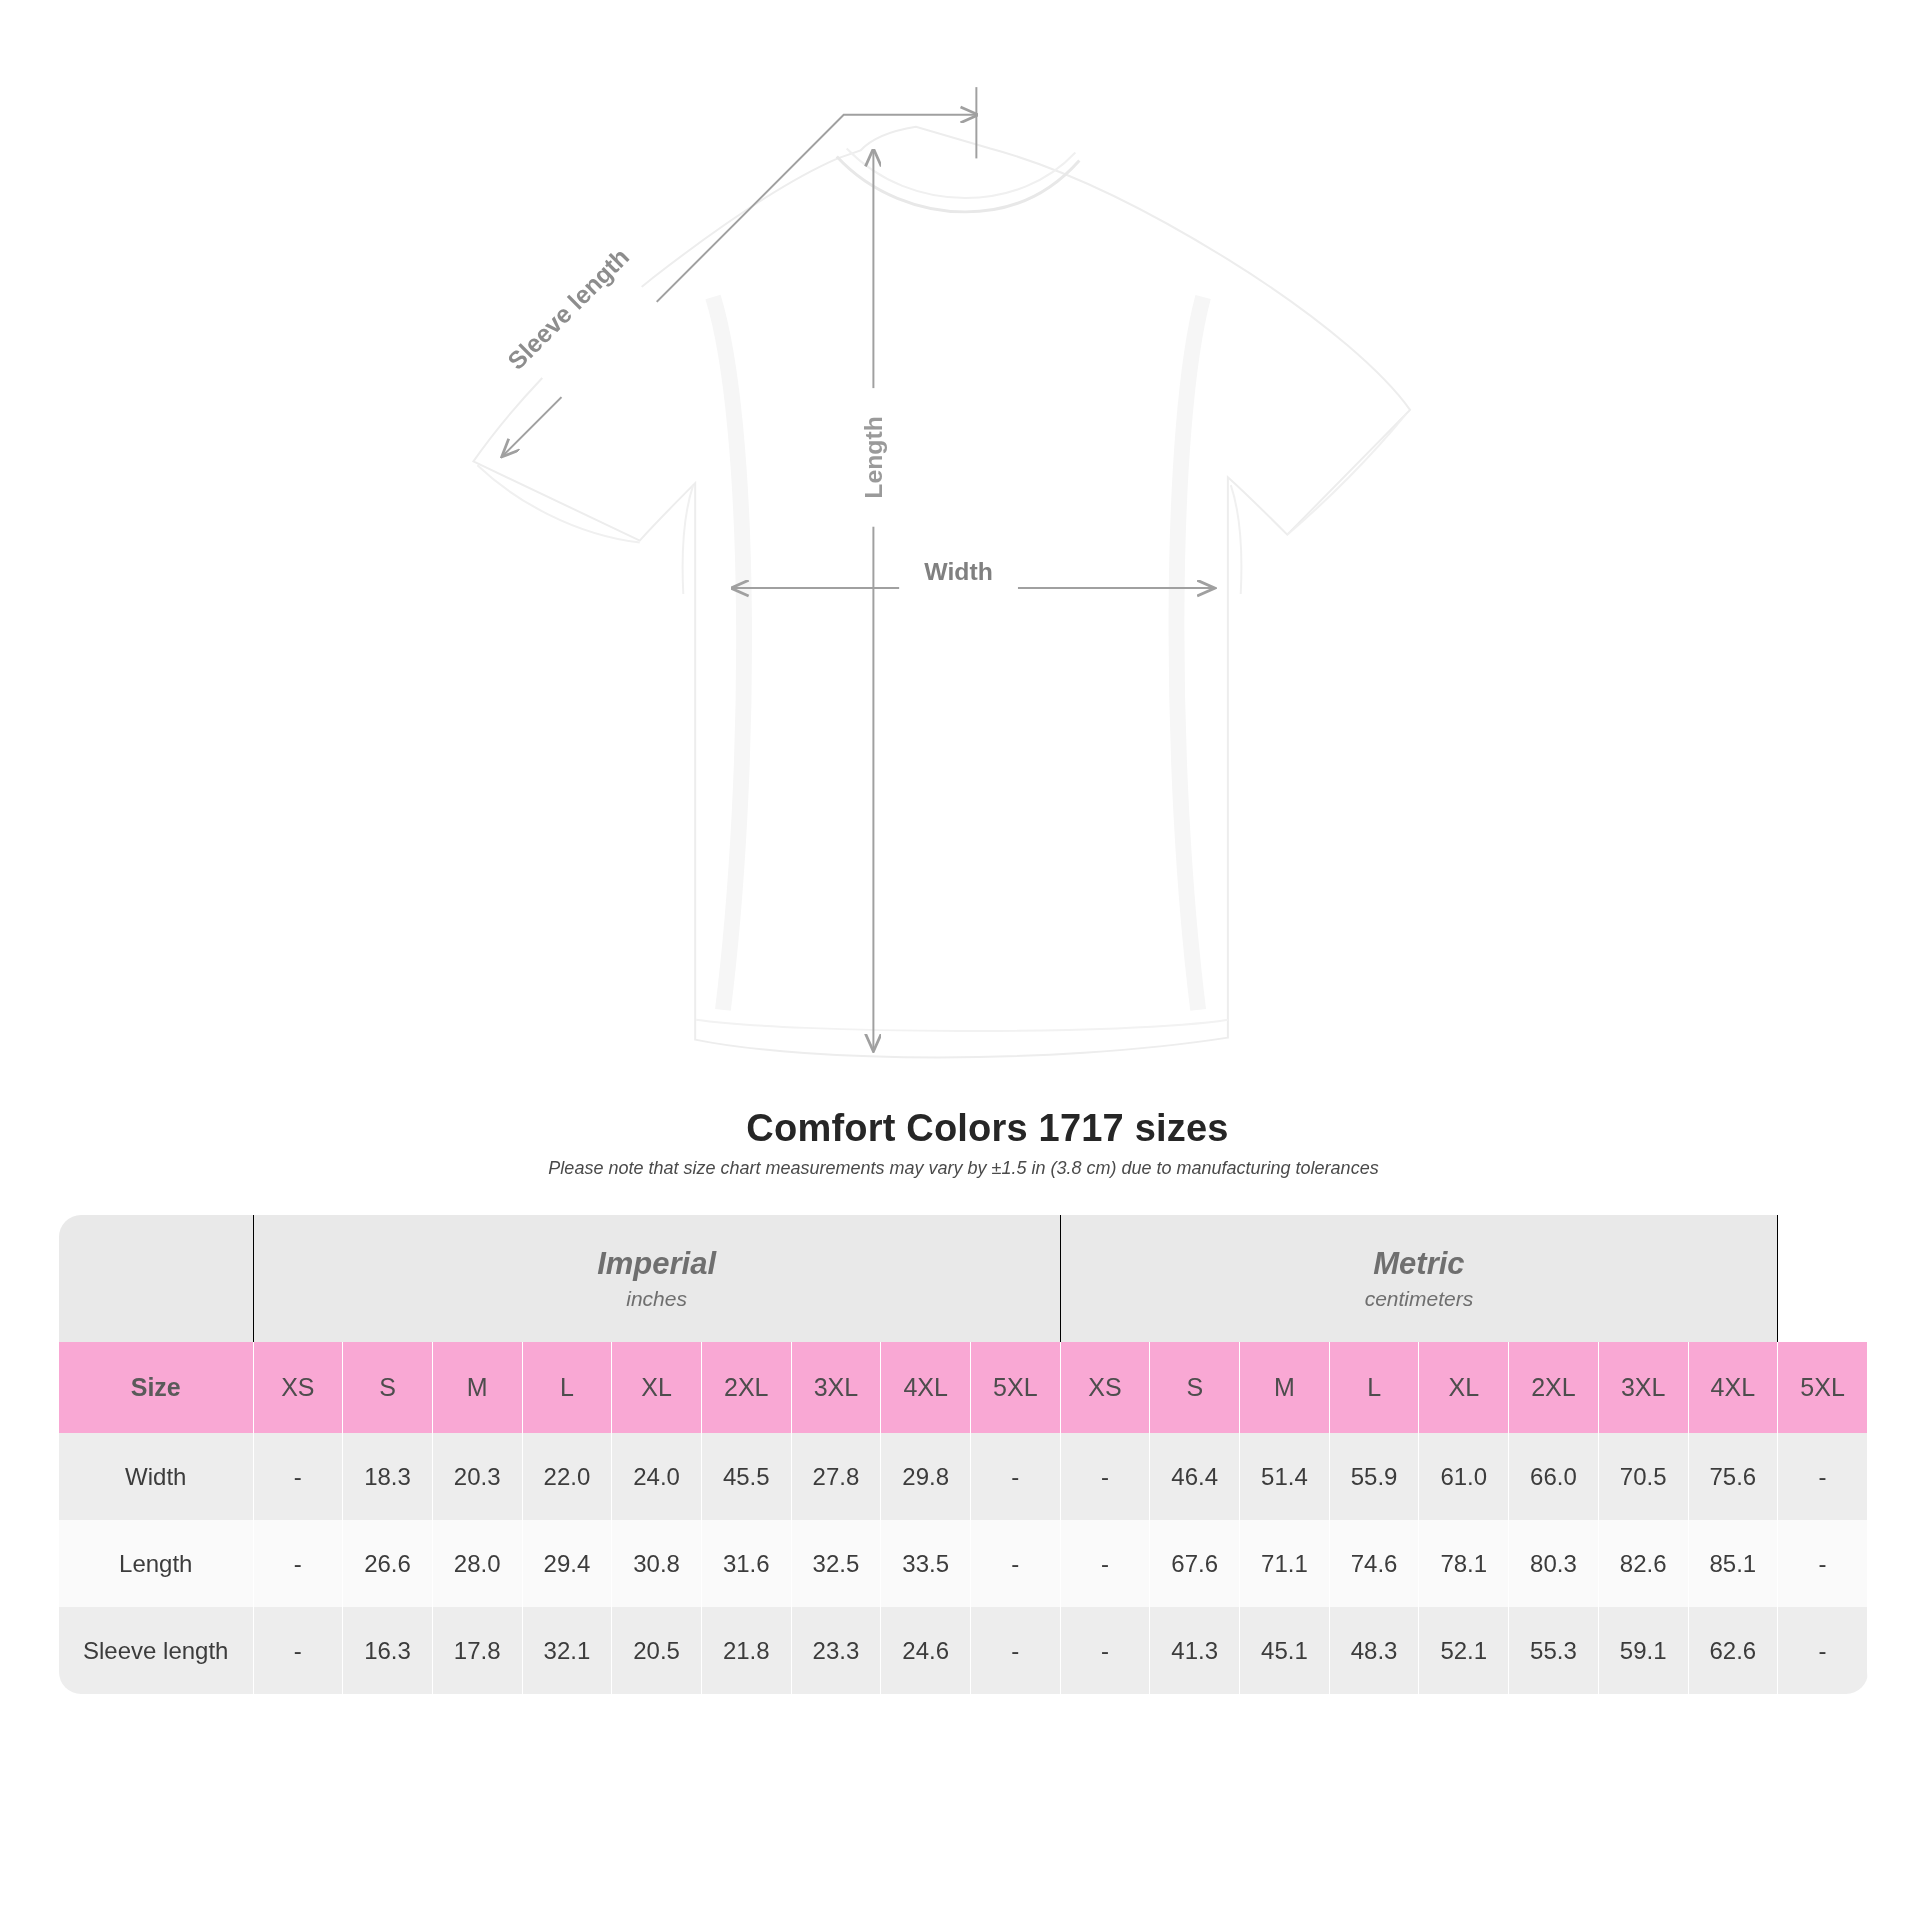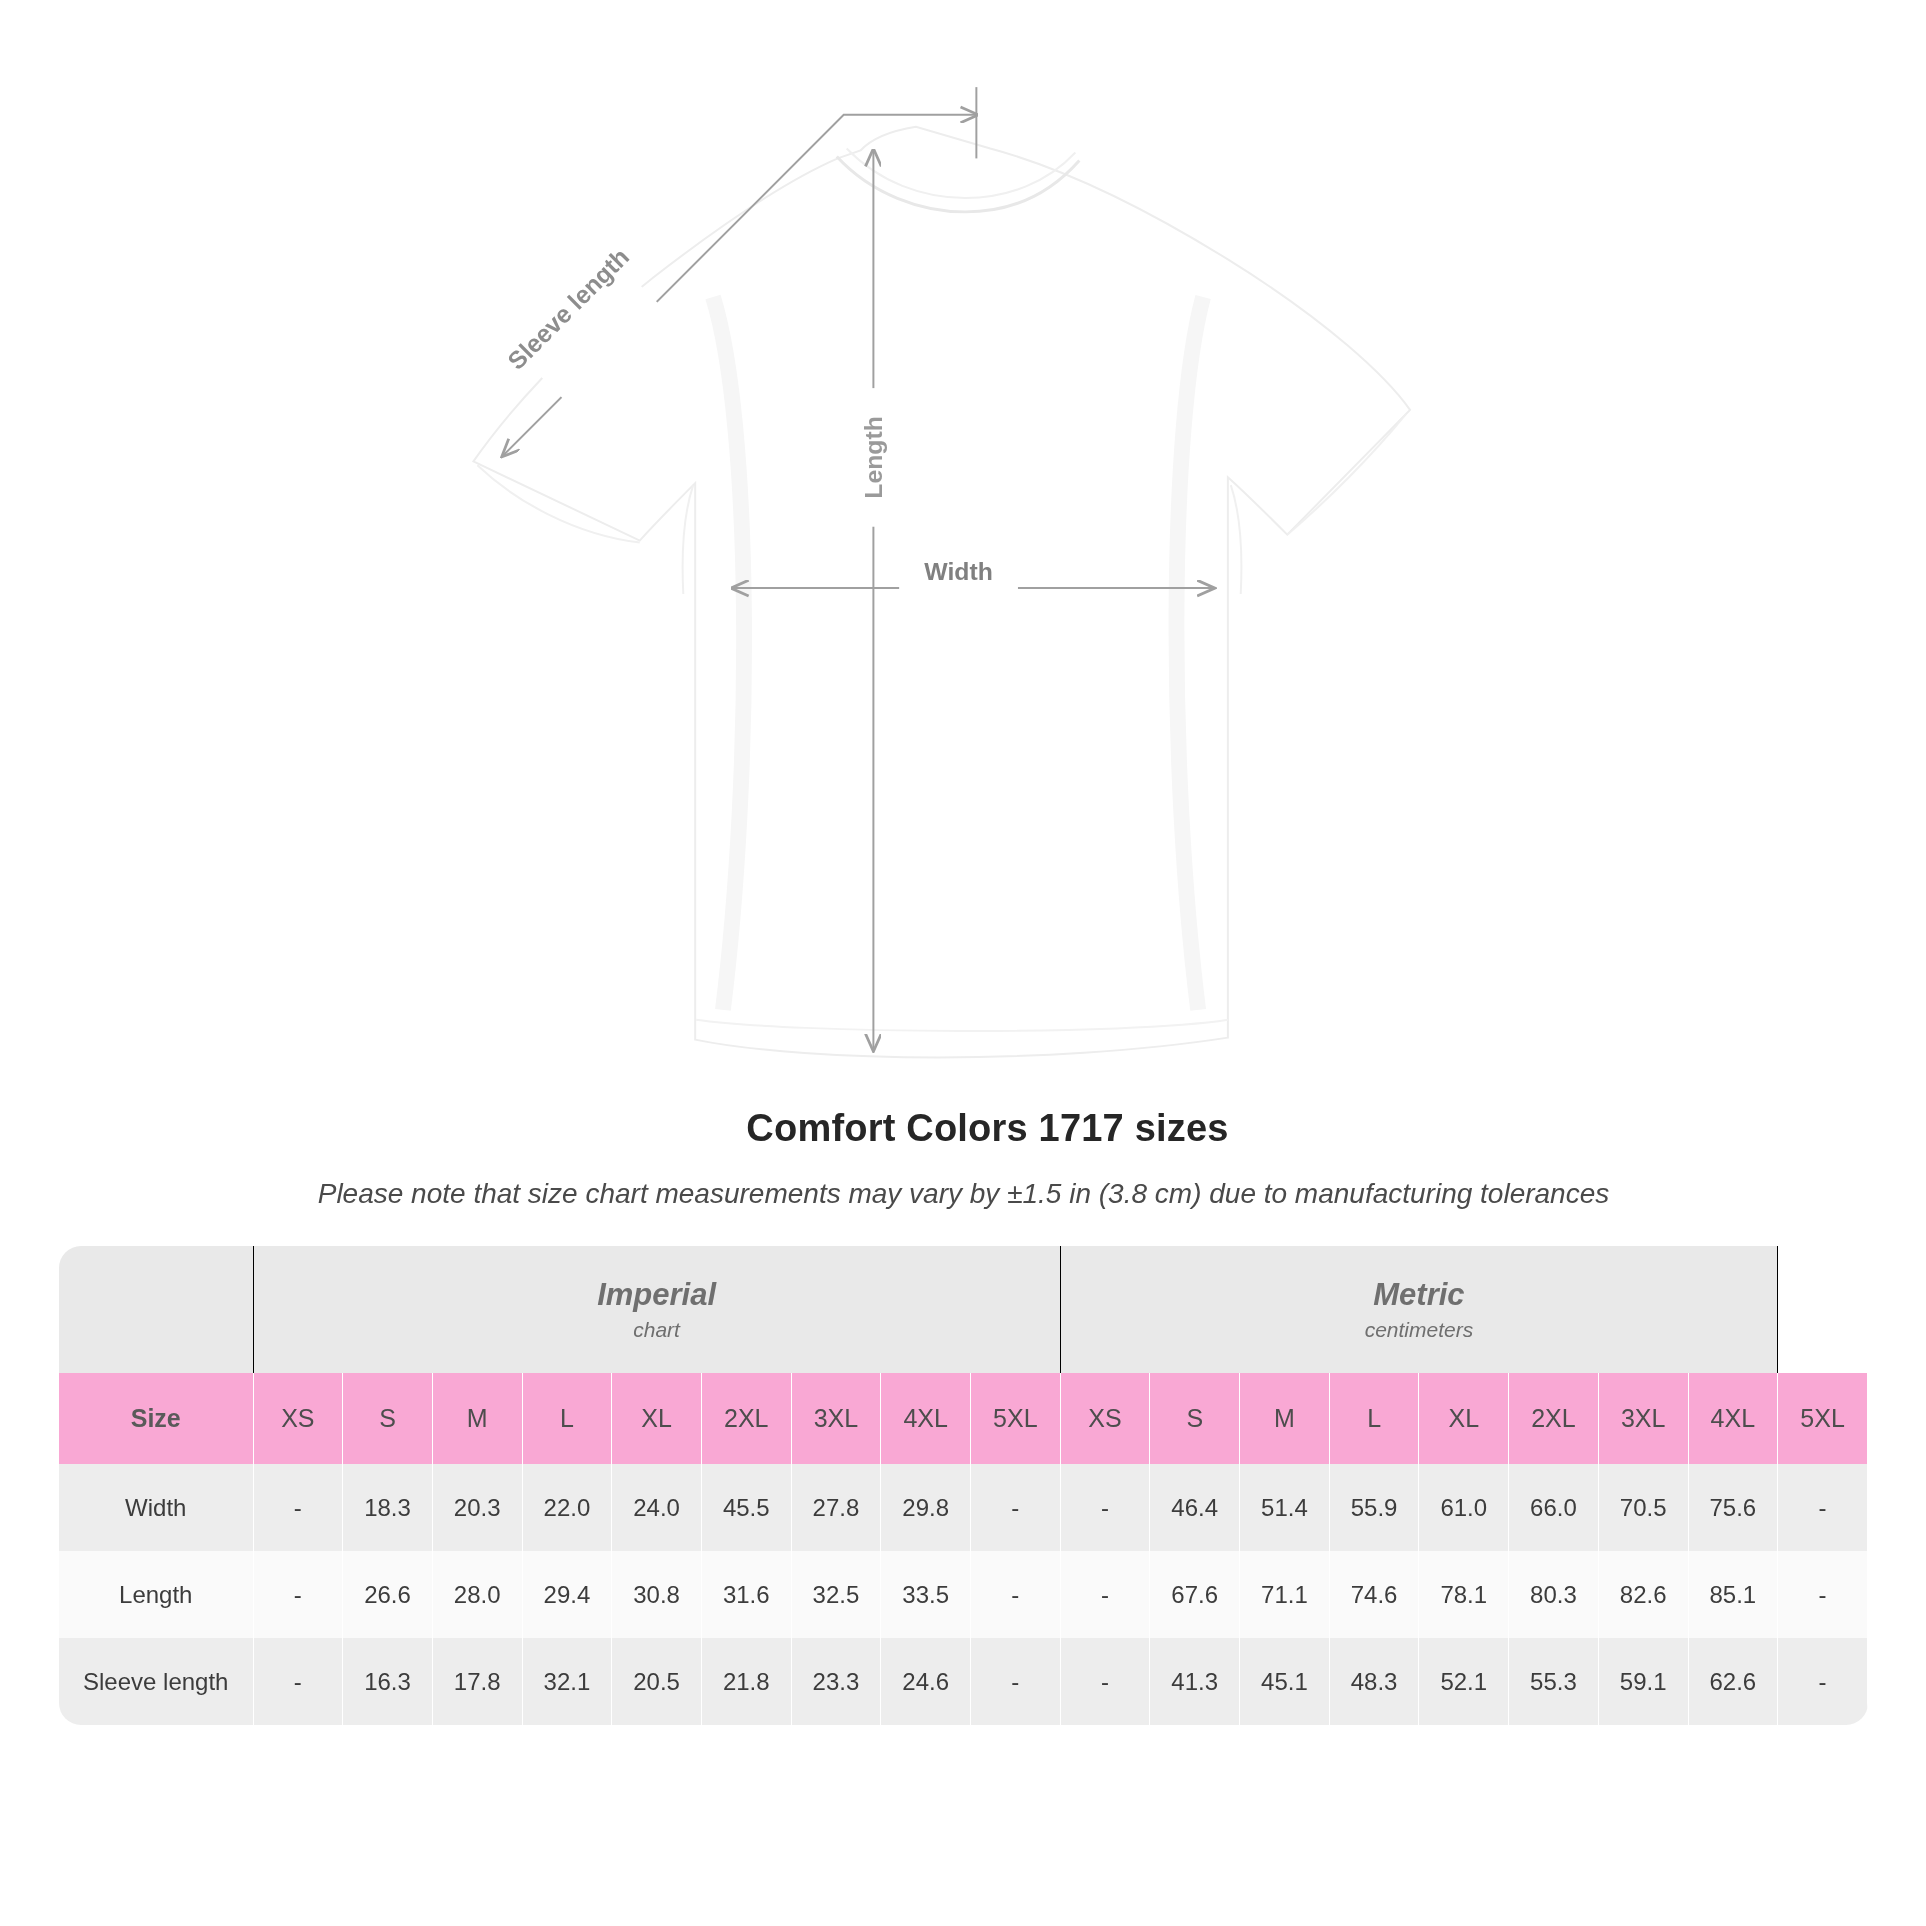--- a/index.html
+++ b/index.html
@@ -40,24 +40,24 @@
     margin-top: 8px;
   }
   .chart-title {
     font-size: 38px;
     font-weight: bold;
     color: #262626;
     letter-spacing: 0.2px;
     padding-left: 48px;
   }
   .chart-note {
-    font-size: 28px;
+    font-size: 18px;
     font-style: italic;
     color: #4a4a4a;
-    margin-top: 28px;
+    margin-top: 8px;
   }
 
   
   .table-wrap {
     margin: 36px 59px 0 59px;
     border-radius: 22px;
     overflow: hidden;
     background: #ffffff;
   }
   table.size-table {
@@ -194,21 +194,21 @@
     <div class="chart-note">Please note that size chart measurements may vary by ±1.5 in (3.8 cm) due to manufacturing tolerances</div>
   </div>
 
   <div class="table-wrap">
     <table class="size-table">
       <tbody>
         <tr class="unit-row">
           <td class="first-col unit-empty"></td>
           <td colspan="9">
             <div class="unit-name">Imperial</div>
-            <div class="unit-sub">chart</div>
+            <div class="unit-sub">inches</div>
           </td>
           <td colspan="8">
             <div class="unit-name">Metric</div>
             <div class="unit-sub">centimeters</div>
           </td>
         </tr>
         <tr class="header-row">
           <td class="first-col label-cell">Size</td>
           <td class="size-col">XS</td>
           <td class="size-col">S</td>

